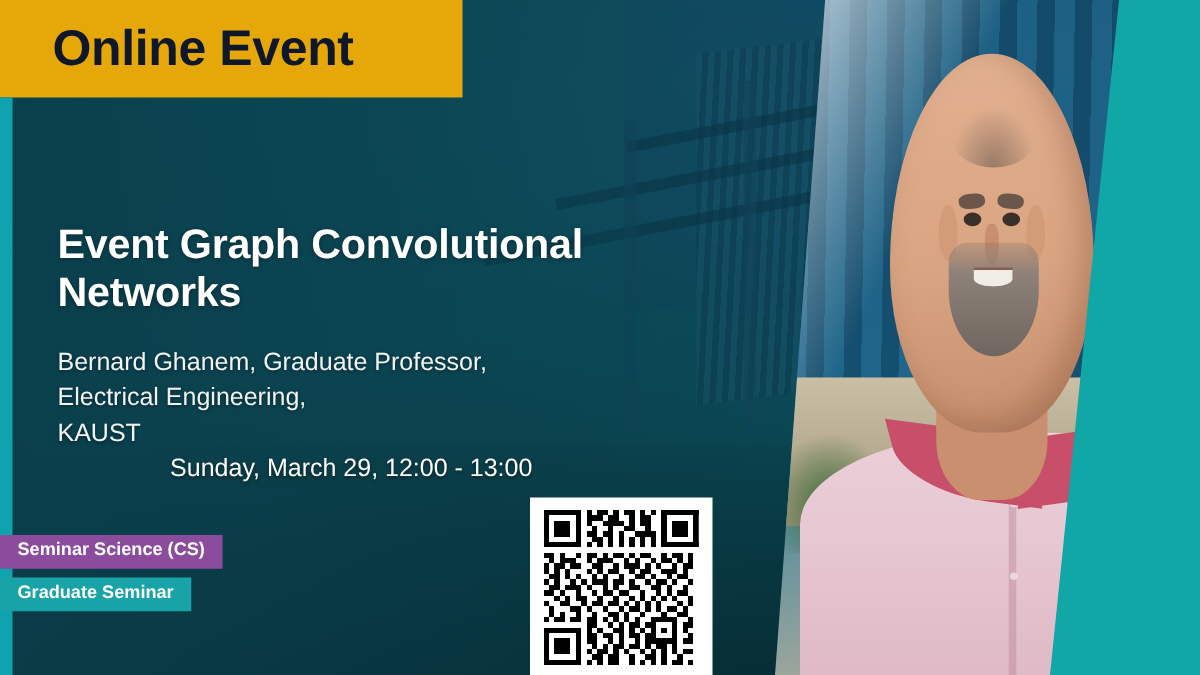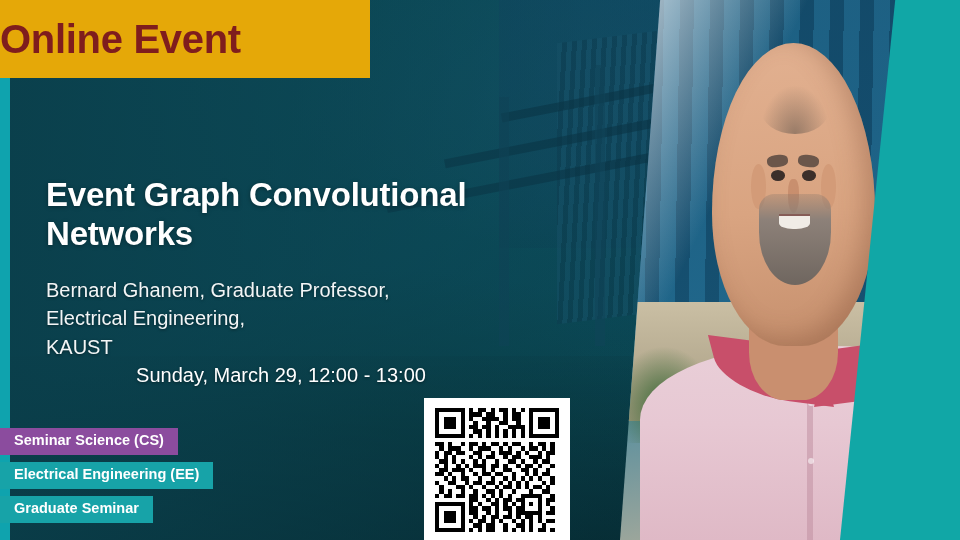--- a/index.html
+++ b/index.html
@@ -141,23 +141,24 @@
   }
 
   
   .gold-banner{
     position:absolute;left:0;top:0;
     width:370px;height:78px;
     background:#e5a808;
     display:flex;align-items:center;
   }
   .gold-banner .txt{
-    color:#7f1d1d;
+    color:#0f172a;
     font-size:40px;font-weight:bold;
     letter-spacing:-.3px;
+    margin-left:42px;
     line-height:1;
   }
 
   
   .left-stripe{
     position:absolute;left:0;top:78px;width:10px;height:462px;
     background:#0fa3ae;
   }
 
   
@@ -265,23 +266,20 @@
       <span class="line">Bernard Ghanem, Graduate Professor,</span>
       <span class="line">Electrical Engineering,</span>
       <span class="line">KAUST</span>
       <span class="line bold">Sunday, March 29, 12:00 - 13:00</span>
     </div>
   </div>
 
   <div class="tags">
     <div class="tag-row">
       <span class="tag cs">Seminar Science (CS)</span>
-    </div>
-    <div class="tag-row">
-      <span class="tag ee">Electrical Engineering (EE)</span>
     </div>
     <div class="tag-row">
       <span class="tag gs">Graduate Seminar</span>
     </div>
   </div>
 
   <div class="qr-wrap">
     <svg class="qr" width="124" height="124" viewBox="0 0 29 29" shape-rendering="crispEdges">
       <rect width="29" height="29" fill="#ffffff"></rect>
       <g fill="#000000">

